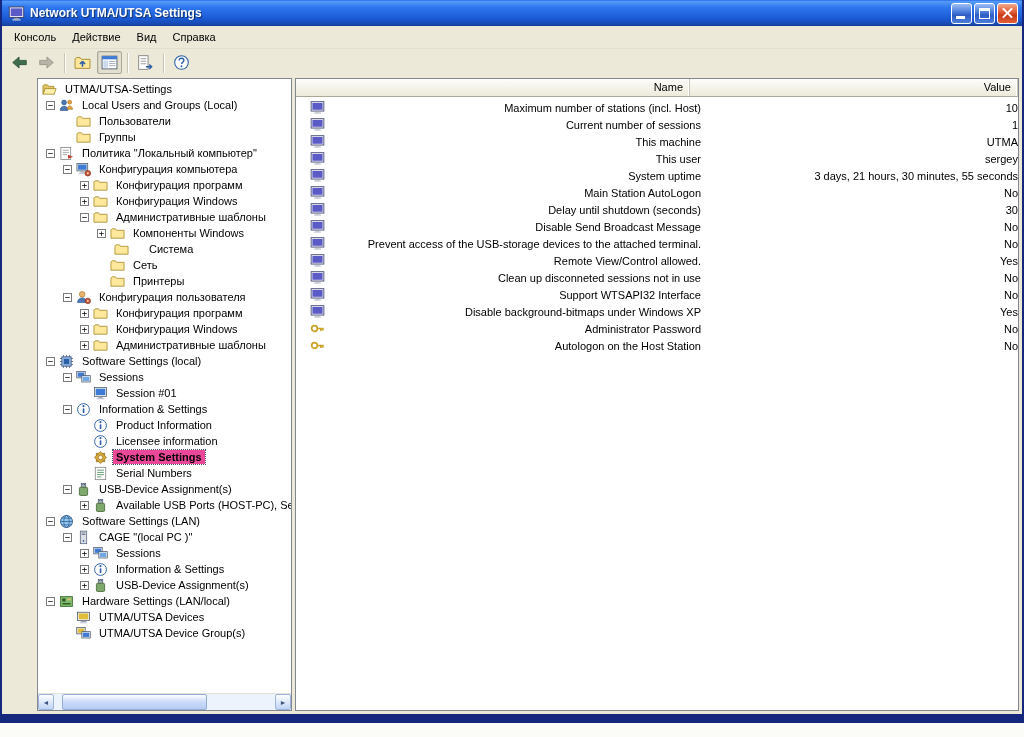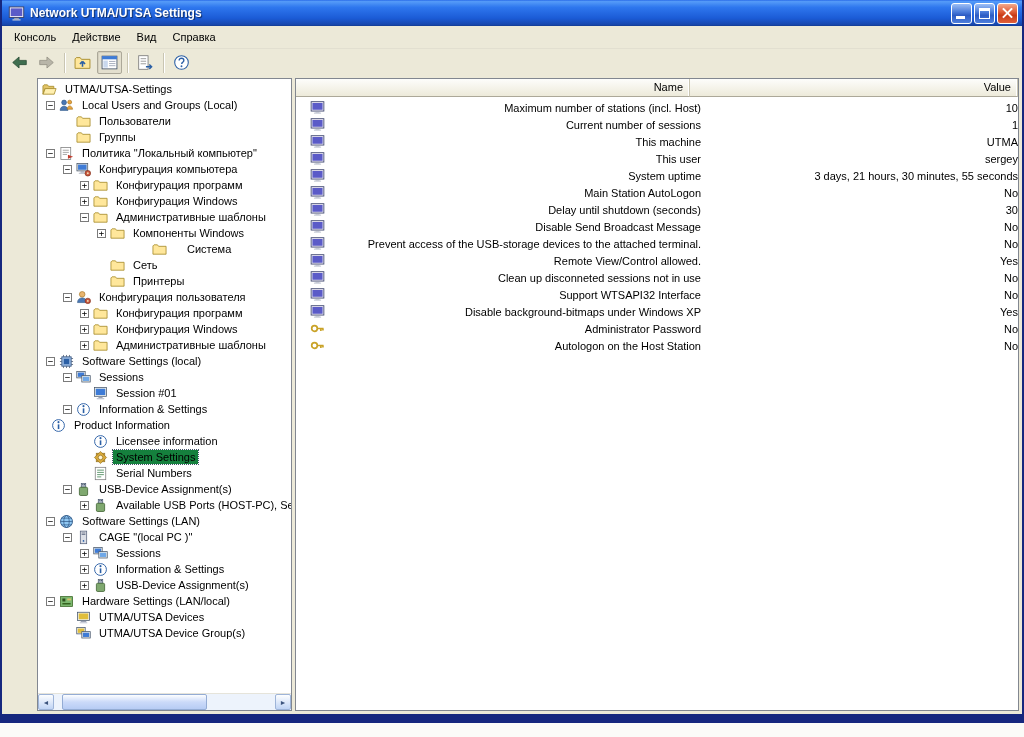--- a/index.html
+++ b/index.html
@@ -40,21 +40,21 @@
   .tree-pane{width:255px;flex:none;background:#fff;border:1px solid #828790;box-sizing:border-box;
     display:flex;flex-direction:column;overflow:hidden;}
   .tree{flex:1;overflow:hidden;padding-top:2px;}
   .tree-item{height:16px;display:flex;align-items:center;white-space:nowrap;}
   .expander{width:9px;height:9px;box-sizing:border-box;border:1px solid #7B7B7B;background:#fff;flex:none;
     font-family:"DejaVu Sans Mono",monospace;font-size:9px;line-height:7px;text-align:center;margin-right:4px;}
   .exp-spacer{width:13px;flex:none;}
   .tree-icon{width:16px;height:16px;flex:none;margin-right:4px;}
   .tree-icon svg{width:15px;height:15px;display:block;margin-top:1px;}
   .tree-label{padding:1px 3px;}
-  .tree-label.selected{background:#15803d;outline:1px dotted #44546A;}
+  .tree-label.selected{background:#ec4899;outline:1px dotted #44546A;font-weight:bold;}
 
   
   .hscroll{height:16px;flex:none;display:flex;align-items:center;background:#EDF3FC;border-top:1px solid #E6E4DA;}
   .scroll-btn{width:16px;height:16px;box-sizing:border-box;border:1px solid #9EB4D8;border-radius:2px;flex:none;
     background:linear-gradient(180deg,#FDFEFF,#C0D4F5);display:flex;align-items:center;justify-content:center;
     font-size:7px;color:#3C547E;}
   .scroll-btn.right{margin-left:auto;}
   .scroll-thumb{width:145px;height:16px;box-sizing:border-box;margin-left:8px;border:1px solid #94ACD4;border-radius:2px;flex:none;
     background:linear-gradient(180deg,#FDFEFF,#CBDAF9 50%,#B7CCF4);}
 
@@ -257,21 +257,21 @@
           </div>
           <div class="tree-item" style="padding-left: 59px;">
             <span class="expander">+</span>
             <span class="tree-icon">
               <svg viewBox="0 0 16 16">
                 <path d="M1 13 V4.2 L2.2 3 h3.6 l1.2 1.6 H15 V13 Z" fill="#FFE79B" stroke="#A98E2F" stroke-width="0.9"></path>
               </svg>
             </span>
             <span class="tree-label">Компоненты Windows</span>
           </div>
-          <div class="tree-item" style="padding-left: 89px; gap: 12px;">
+          <div class="tree-item" style="padding-left: 51px; gap: 12px;">
             <span class="exp-spacer"></span>
             <span class="tree-icon">
               <svg viewBox="0 0 16 16">
                 <path d="M1 13 V4.2 L2.2 3 h3.6 l1.2 1.6 H15 V13 Z" fill="#FFE79B" stroke="#A98E2F" stroke-width="0.9"></path>
               </svg>
             </span>
             <span class="tree-label">Система</span>
           </div>
           <div class="tree-item" style="padding-left: 59px;">
             <span class="exp-spacer"></span>
@@ -369,21 +369,21 @@
             <span class="expander">−</span>
             <span class="tree-icon">
               <svg viewBox="0 0 16 16">
                 <circle cx="8" cy="8" r="6.3" fill="#FFFFFF" stroke="#2B5FA5" stroke-width="1"></circle>
                 <rect x="7.2" y="6.8" width="1.7" height="5" fill="#2B5FA5"></rect>
                 <circle cx="8" cy="4.4" r="1.1" fill="#2B5FA5"></circle>
               </svg>
             </span>
             <span class="tree-label">Information &amp; Settings</span>
           </div>
-          <div class="tree-item" style="">
+          <div class="tree-item" style="padding-left: 42px;">
             <span class="exp-spacer"></span>
             <span class="tree-icon">
               <svg viewBox="0 0 16 16">
                 <circle cx="8" cy="8" r="6.3" fill="#FFFFFF" stroke="#2B5FA5" stroke-width="1"></circle>
                 <rect x="7.2" y="6.8" width="1.7" height="5" fill="#2B5FA5"></rect>
                 <circle cx="8" cy="4.4" r="1.1" fill="#2B5FA5"></circle>
               </svg>
             </span>
             <span class="tree-label">Product Information</span>
           </div>

